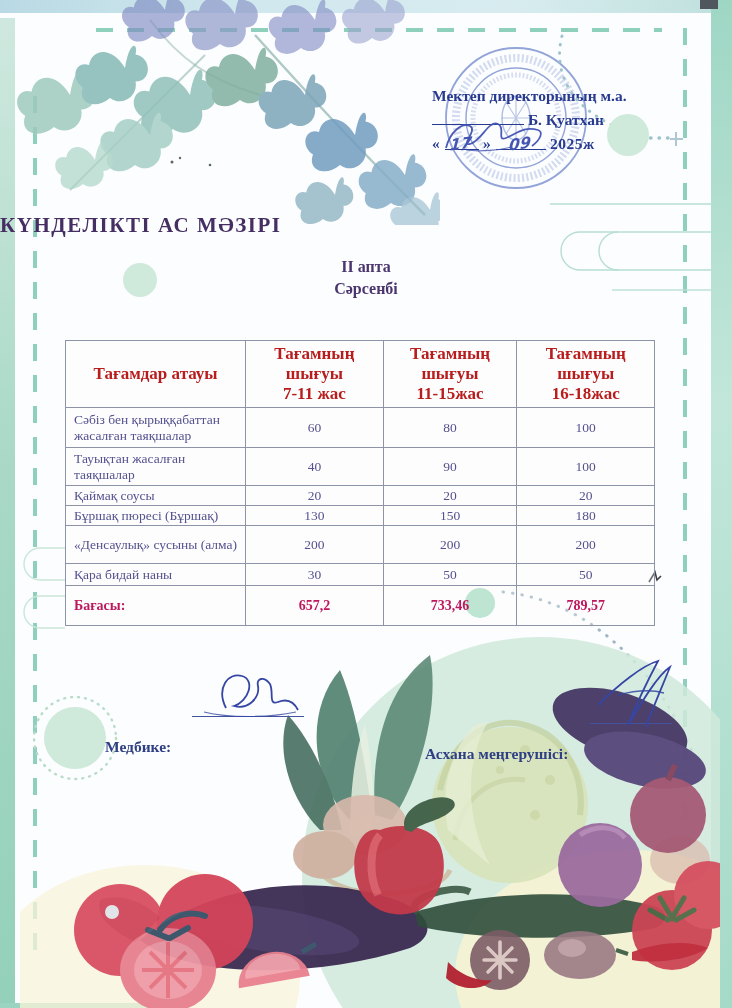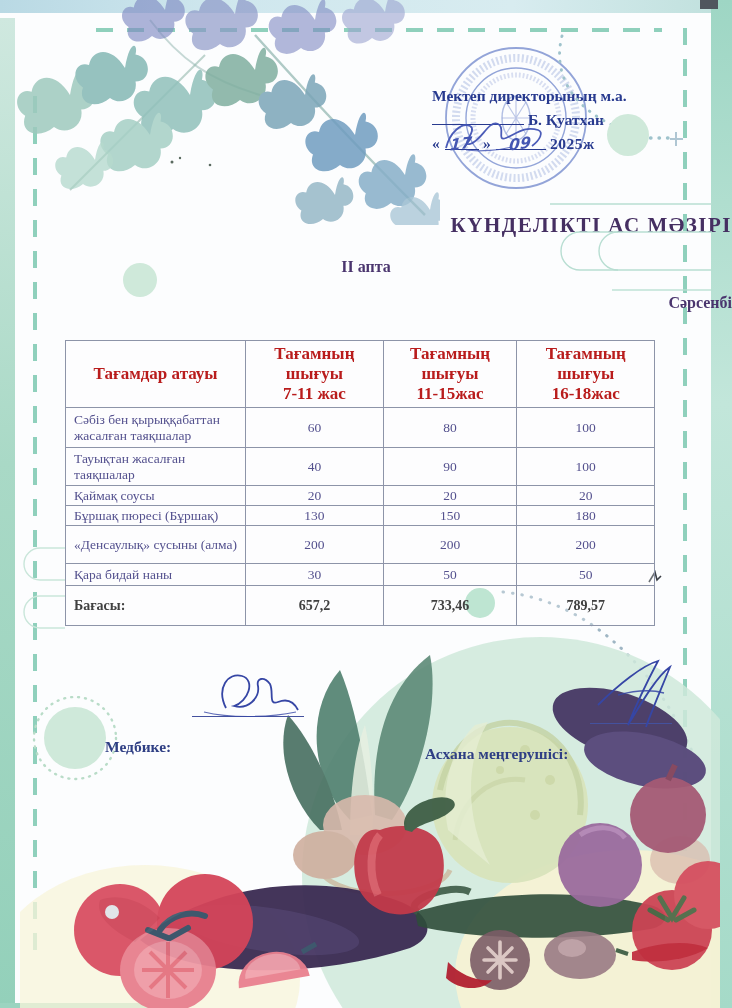--- a/index.html
+++ b/index.html
@@ -24,36 +24,36 @@
     background:repeating-linear-gradient(90deg,#8fd0bc 0 17px,rgba(0,0,0,0) 17px 31px);}
   
   .approval{position:absolute;left:432px;top:84px;width:268px;
     color:#283a8f;font-weight:bold;font-size:15.5px;line-height:1.55;}
   .approval .sig-line{display:inline-block;width:92px;border-bottom:1.4px solid #283a8f;height:14px;}
   .date-line{letter-spacing:.5px;}
   .date-slot{display:inline-block;border-bottom:1.4px solid #283a8f;text-align:center;height:17px;}
   .hand{font-family:"DejaVu Sans",sans-serif;font-style:italic;color:#4456b2;
     display:inline-block;transform:rotate(-7deg) skewX(-12deg);font-weight:bold;}
   
-  .doc-title{position:absolute;left:0;top:213px;width:732px;text-align:right;
+  .doc-title{position:absolute;left:0;top:213px;width:732px;text-align:left;
     color:#452f62;font-weight:bold;font-size:21px;letter-spacing:1.5px;}
   .doc-sub1{position:absolute;left:0;top:258px;width:732px;text-align:center;
     color:#4a356e;font-weight:bold;font-size:16px;}
-  .doc-sub2{position:absolute;left:0;top:294px;width:732px;text-align:right;
+  .doc-sub2{position:absolute;left:0;top:280px;width:732px;text-align:center;
     color:#4a356e;font-weight:bold;font-size:16px;}
   
   table.menu{position:absolute;left:65px;top:340px;width:590px;border-collapse:collapse;
     color:#54518e;font-size:13.5px;}
   table.menu td,table.menu th{border:1.2px solid #8d94a8;padding:1px 8px;vertical-align:middle;background:rgba(255,255,255,.25);}
   table.menu th{color:#b91c1c;font-size:17px;font-weight:bold;height:64px;}
   table.menu .dish{text-align:left;}
   table.menu .num{text-align:center;}
   table.menu .r2{height:40px}.menu .r3{height:38px}.menu .r4{height:20px}
   .menu .r5{height:20px}.menu .r6{height:38px}.menu .r7{height:22px}.menu .r8{height:40px}
-  table.menu .total td{font-weight:bold;color:#404040;font-size:14px;}
+  table.menu .total td{font-weight:bold;color:#be185d;font-size:14px;}
   
   .sig-row-label{position:absolute;color:#2f3f84;font-weight:bold;font-size:15.5px;margin-top:39px;}
   .u-line{position:absolute;border-bottom:1.4px solid #44519e;}
   .inked{position:absolute;pointer-events:none;}
   
   .deco{position:absolute;pointer-events:none;}
   .gdot{position:absolute;border-radius:50%;background:#cfe9da;}
 </style>
 </head>
 <body>

